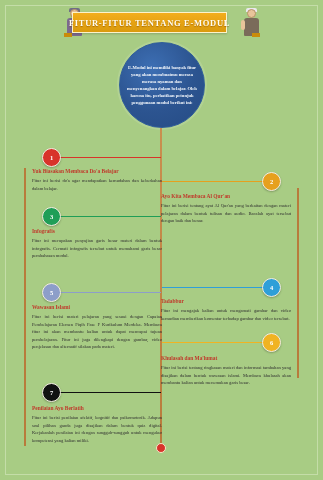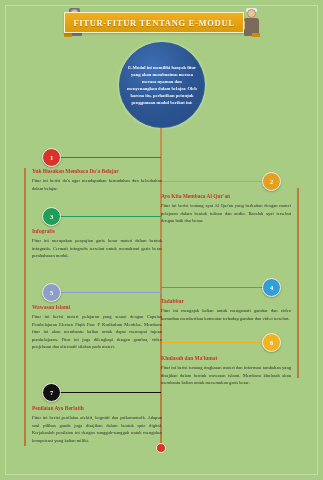--- a/index.html
+++ b/index.html
@@ -27,22 +27,22 @@
 
   
   .header {
     position: absolute;
     top: 8px; left: 0;
     width: 323px;
     height: 30px;
   }
   .banner {
     position: absolute;
-    left: 64px; top: 4px;
-    width: 180px; height: 21px;
+    left: 72px; top: 4px;
+    width: 155px; height: 21px;
     background: linear-gradient(180deg,#f2ae1c 0%,#e8a413 45%,#d99a0e 100%);
     border: 1px solid #fdf3c9;
     box-sizing: border-box;
     display: flex;
     align-items: center;
     justify-content: center;
     box-shadow: 0 1px 2px rgba(0,0,0,0.18);
   }
   .banner-title {
     color: #fffdf2;

